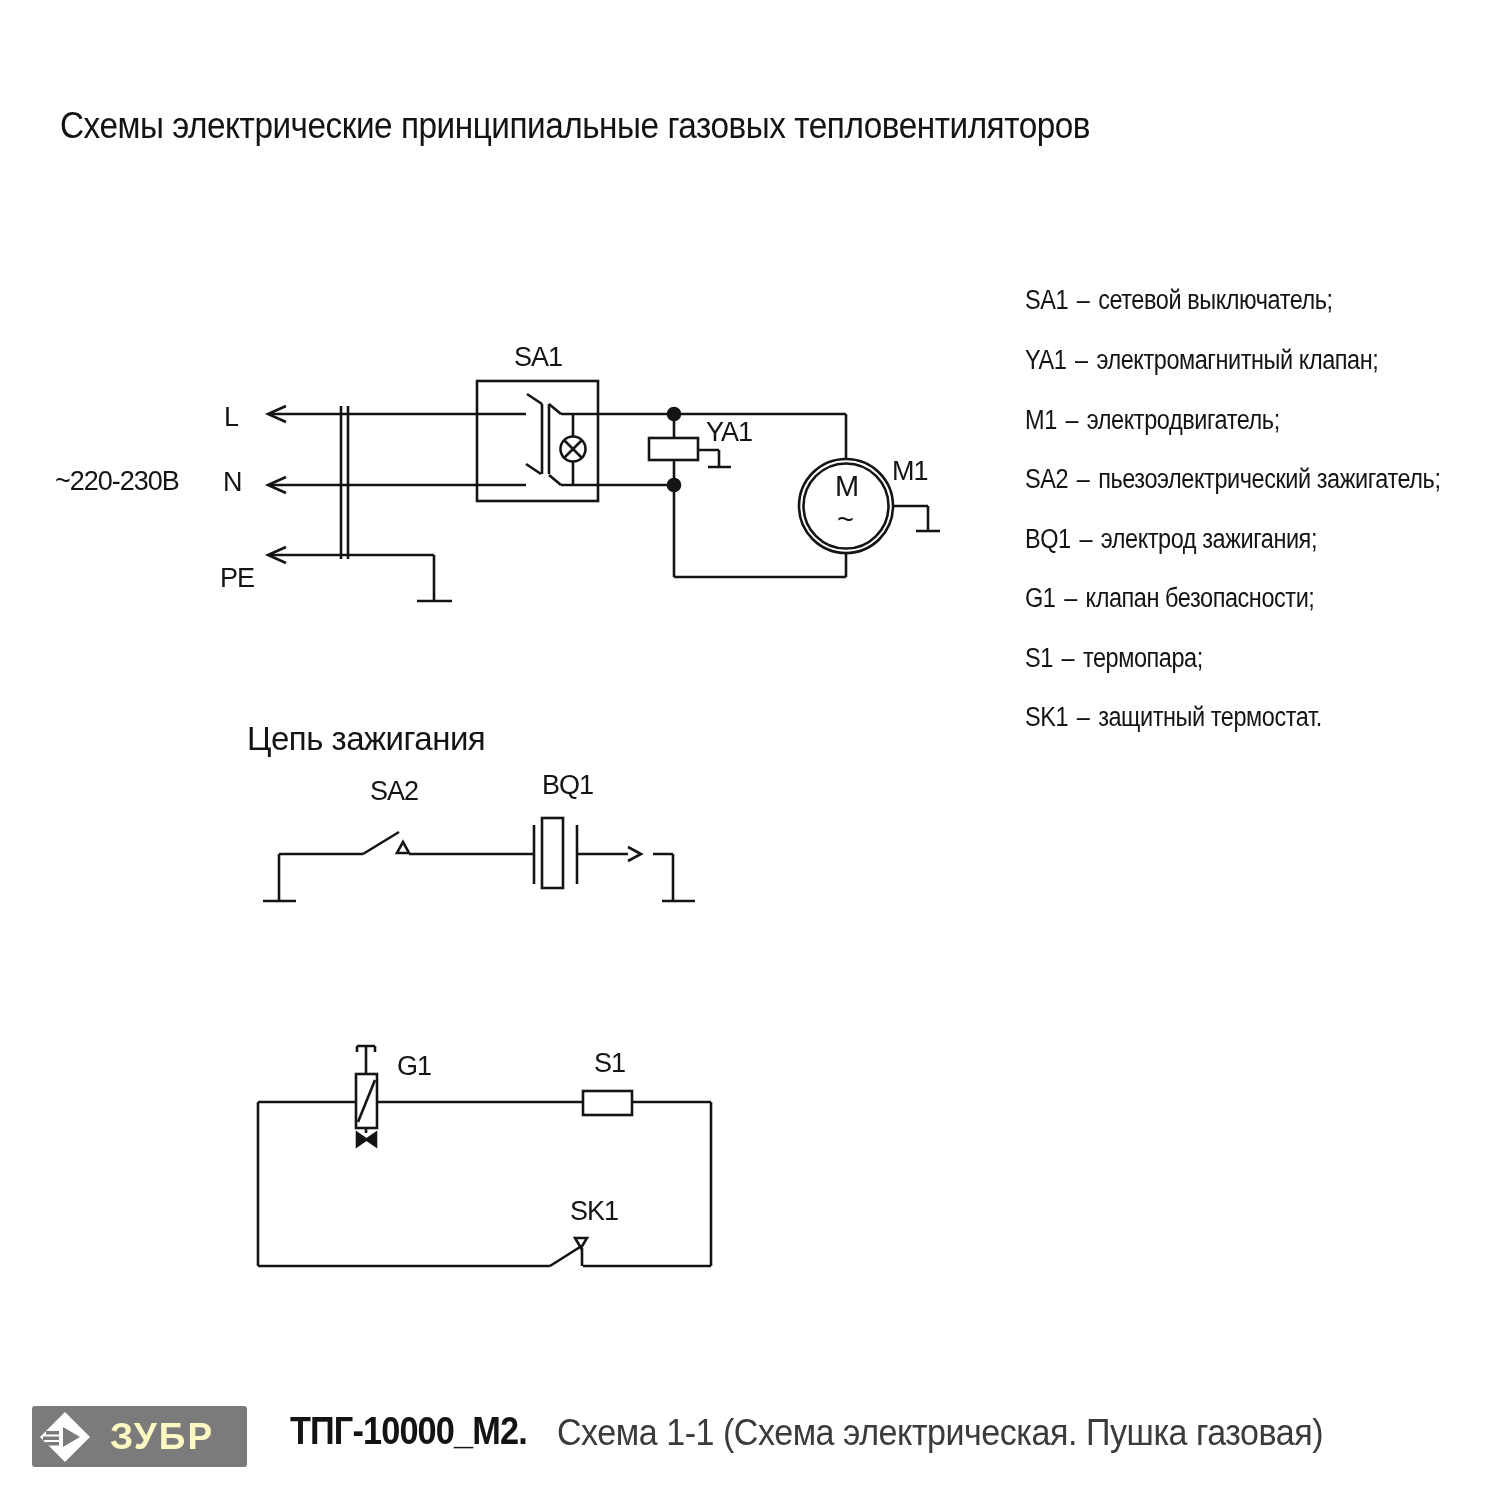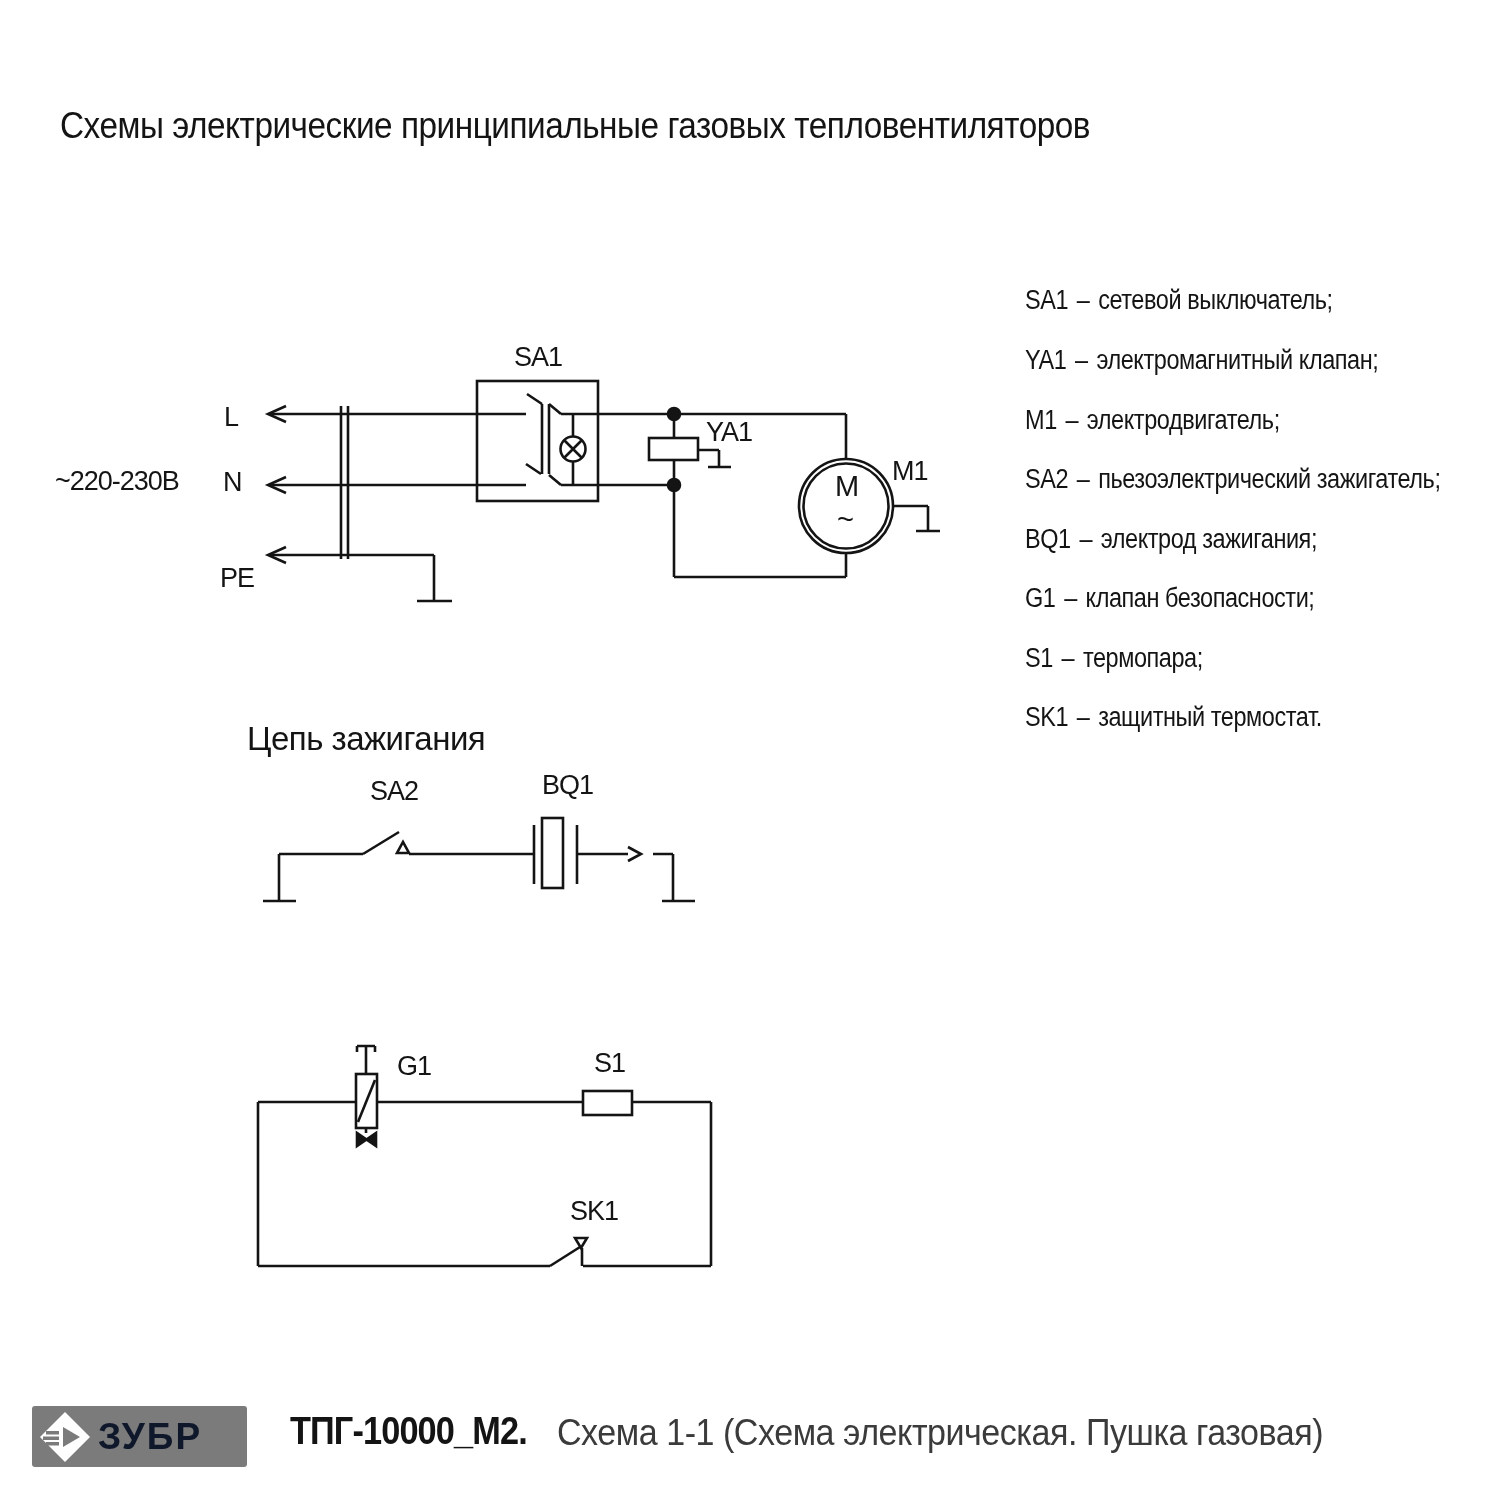--- a/index.html
+++ b/index.html
@@ -9,21 +9,21 @@
   .title{font-size:37px;transform:scaleX(.90);transform-origin:0 0;letter-spacing:-.5px;}
   .heading{font-size:33px;letter-spacing:-.5px;}
   .reflabel{font-size:27px;letter-spacing:-1px;}
   .motor-letter{font-size:29px;}
   .legend-row{display:flex;gap:9px;font-size:27px;letter-spacing:-.5px;
               transform:scaleX(.87);transform-origin:0 0;}
   .legend-row .sep{margin:0 1px;}
   svg.schem{position:absolute;left:0;top:0;}
   .logo-box{position:absolute;left:32px;top:1406px;width:215px;height:61px;
             background:#7b7b7b;border-radius:3px;display:flex;align-items:center;}
-  .logo-text{color:#0f172a;font-weight:bold;font-size:37px;letter-spacing:2px;margin-left:4px;}
+  .logo-text{color:#fef9c3;font-weight:bold;font-size:37px;letter-spacing:2px;margin-left:16px;}
   .footer-model{font-size:39px;font-weight:bold;letter-spacing:-1px;
                 transform:scaleX(.88);transform-origin:0 0;}
   .footer-caption{font-size:37px;color:#3b3b3b;letter-spacing:-.5px;
                 transform:scaleX(.92);transform-origin:0 0;}
 </style>
 </head>
 <body>
 
 <div id="page">
 

